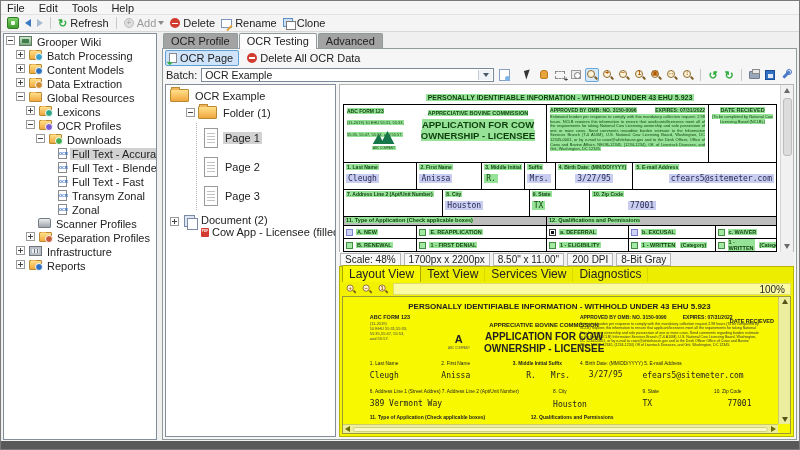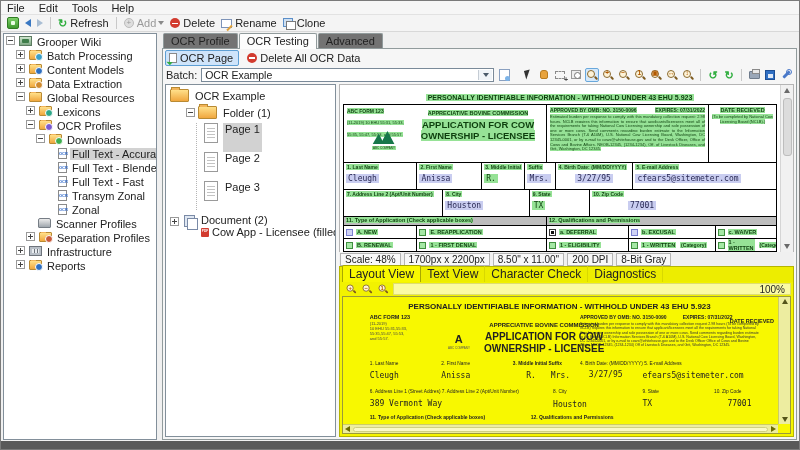--- a/index.html
+++ b/index.html
@@ -51,21 +51,21 @@
   .ti.root{background:linear-gradient(#cfe6cf,#7fa884);border:1px solid #5b7a60}
   .ti.root::after{content:"";position:absolute;inset:2px;background:#3f7d4a;border-radius:1px}
   .ti.page{width:9px;height:11px;background:#fff;border:1px solid #8a8a8a}
   .ti.page::after{content:"OCR";position:absolute;left:0;right:0;top:3px;font-size:4px;line-height:4px;color:#2b66c9;text-align:center;font-weight:bold}
   .ti.scan{background:linear-gradient(#ececec,#9fa6ad);border:1px solid #767d85;border-radius:2px 2px 1px 1px}
   .ti.infra{background:#b8bfc7;border:1px solid #6e747c}
   .ti.infra::after{content:"";position:absolute;inset:2px;background:repeating-linear-gradient(90deg,#e8ecf0 0 2px,#6e747c 2px 3px)}
 
   
   .tabsrow{height:15px;display:flex;align-items:flex-end;padding-left:1px}
-  .mtab{padding:1px 7px 1px 7px;font-size:11px;border:1px solid #919b9c;border-bottom:none;background:#737373;border-radius:2px 2px 0 0;margin-right:1px;position:relative;z-index:1}
+  .mtab{padding:1px 7px 1px 7px;font-size:11px;border:1px solid #919b9c;border-bottom:none;background:#a3a3a3;border-radius:2px 2px 0 0;margin-right:1px;position:relative;z-index:1}
   .mtab.active{background:#fdfdfd;z-index:3;padding-bottom:2px;margin-bottom:-1px;font-weight:normal}
   .tabpanel{flex:1;border:1px solid #919b9c;background:#f6f6f6;display:flex;flex-direction:column;min-height:0;position:relative;z-index:2}
 
   .actionsrow{height:17px;display:flex;align-items:center;padding-left:2px}
   .ocrpage{display:inline-flex;align-items:center;border:1px solid #5e9fd4;background:#cfe4fa;padding:1px 5px 1px 3px;border-radius:2px;font-size:11px}
   .ic-pagearrow{width:8px;height:10px;background:#fff;border:1px solid #8a8a8a;position:relative;margin-right:3px}
   .ic-pagearrow::after{content:"";position:absolute;left:-3px;bottom:-2px;border-top:4px solid transparent;border-right:5px solid #2fae3e;transform:rotate(45deg)}
   .delall{display:inline-flex;align-items:center;margin-left:8px;font-size:11px}
   .delall .ic-del{margin-right:3px}
 
@@ -100,21 +100,21 @@
   .wrench-sh::before{content:"";position:absolute;left:1px;top:4px;width:9px;height:3px;background:#4a79c9;transform:rotate(-45deg);border-radius:1px}
   .wrench-sh::after{content:"";position:absolute;right:0;top:0;width:4px;height:4px;border:1.5px solid #4a79c9;border-radius:50%}
 
   
   .split{flex:1;display:flex;min-height:0;padding:1px 2px 2px 2px}
   .batchtree{width:171px;margin-right:3px;overflow:hidden;padding:4px 0 0 4px}
   .bt-folder{display:inline-block;width:19px;height:13px;background:linear-gradient(#ffe08a,#f0a73e);border:1px solid #b98a33;border-radius:1px;position:relative;margin-right:4px;flex:none}
   .bt-folder::before{content:"";position:absolute;top:-3px;left:0;width:7px;height:2px;background:#f2b459;border:1px solid #b98a33;border-bottom:none}
   .btrow{display:flex;align-items:center;margin-bottom:4px}
   .bt-kids{margin-left:26px;border-left:1px dotted #b5b5b5;padding-left:7px}
-  .pagerow{display:flex;height:29px}
+  .pagerow{display:flex;align-items:center;height:29px}
   .thumb{width:14px;height:20px;background:#fff;border:1px solid #9a9a9a;position:relative;margin-right:5px;flex:none}
   .thumb::after{content:"";position:absolute;inset:2px;background:repeating-linear-gradient(#fff 0 2px,#c3c3c3 2px 3px)}
   .docnode{display:flex;align-items:flex-start;margin-top:4px}
   .ic-stack{width:13px;height:13px;position:relative;margin:1px 4px 0 2px;flex:none}
   .ic-stack::before{content:"";position:absolute;left:0;top:0;width:9px;height:10px;background:#dfe7f2;border:1px solid #7a8aa6}
   .ic-stack::after{content:"";position:absolute;left:3px;top:3px;width:9px;height:10px;background:#fff;border:1px solid #7a8aa6}
   .doclines{line-height:12px;white-space:nowrap;overflow:hidden}
   .pdfline{display:flex;align-items:center}
   .pdf-badge{width:8px;height:9px;background:#d23b2f;border-radius:1px;margin-right:3px;position:relative;flex:none}
   .pdf-badge::after{content:"PDF";position:absolute;left:0;right:0;top:2.5px;color:#fff;font-size:3.2px;line-height:3.2px;text-align:center;font-weight:bold}
@@ -506,21 +506,21 @@
                     <div class="fcell" style="width:7%">
                         <div class="lab"><span class="hl">Suffix</span></div>
                         <div class="val"><span class="vhl">Mrs.</span></div>
                       </div>
                     <div class="fcell" style="width:18%">
                         <div class="lab"><span class="hl">4.  Birth Date:  (MM/DD/YYYY)</span></div>
                         <div class="val" style="text-align:center"><span class="vhl">3/27/95</span></div>
                       </div>
                     <div class="fcell" style="width:33%">
                         <div class="lab"><span class="hl">5.  E-mail Address</span></div>
-                        <div class="val" style="text-align:left"><span class="vhl">cfears5@sitemeter.com</span></div>
+                        <div class="val" style="text-align:right"><span class="vhl">cfears5@sitemeter.com</span></div>
                       </div>
                   </div>
                   <div class="frow">
                     <div class="fcell" style="width:23%">
                         <div class="lab"><span class="hl">7.  Address Line 2 (Apt/Unit Number)</span></div>
                         <div class="val"><span></span></div>
                       </div>
                     <div class="fcell" style="width:20%">
                         <div class="lab"><span class="hl">8.  City</span></div>
                         <div class="val"><span class="vhl">Houston</span></div>
@@ -604,21 +604,21 @@
               <span class="seg">1700px x 2200px</span>
               <span class="seg">8.50" x 11.00"</span>
               <span class="seg">200 DPI</span>
               <span class="seg">8-Bit Gray</span>
             </div>
 
             <div class="yellow">
               <div class="ytabs">
                 <span class="ytab active">Layout View</span>
                 <span class="ytab">Text View</span>
-                <span class="ytab">Character Check</span>
+                <span class="ytab">Services View</span>
                 <span class="ytab">Diagnostics</span>
               </div>
               <div class="ytoolbar">
                 <span class="vic">
                     <span class="mag">
                       <i>+</i>
                     </span>
                   </span>
                 <span class="vic">
                     <span class="mag">

